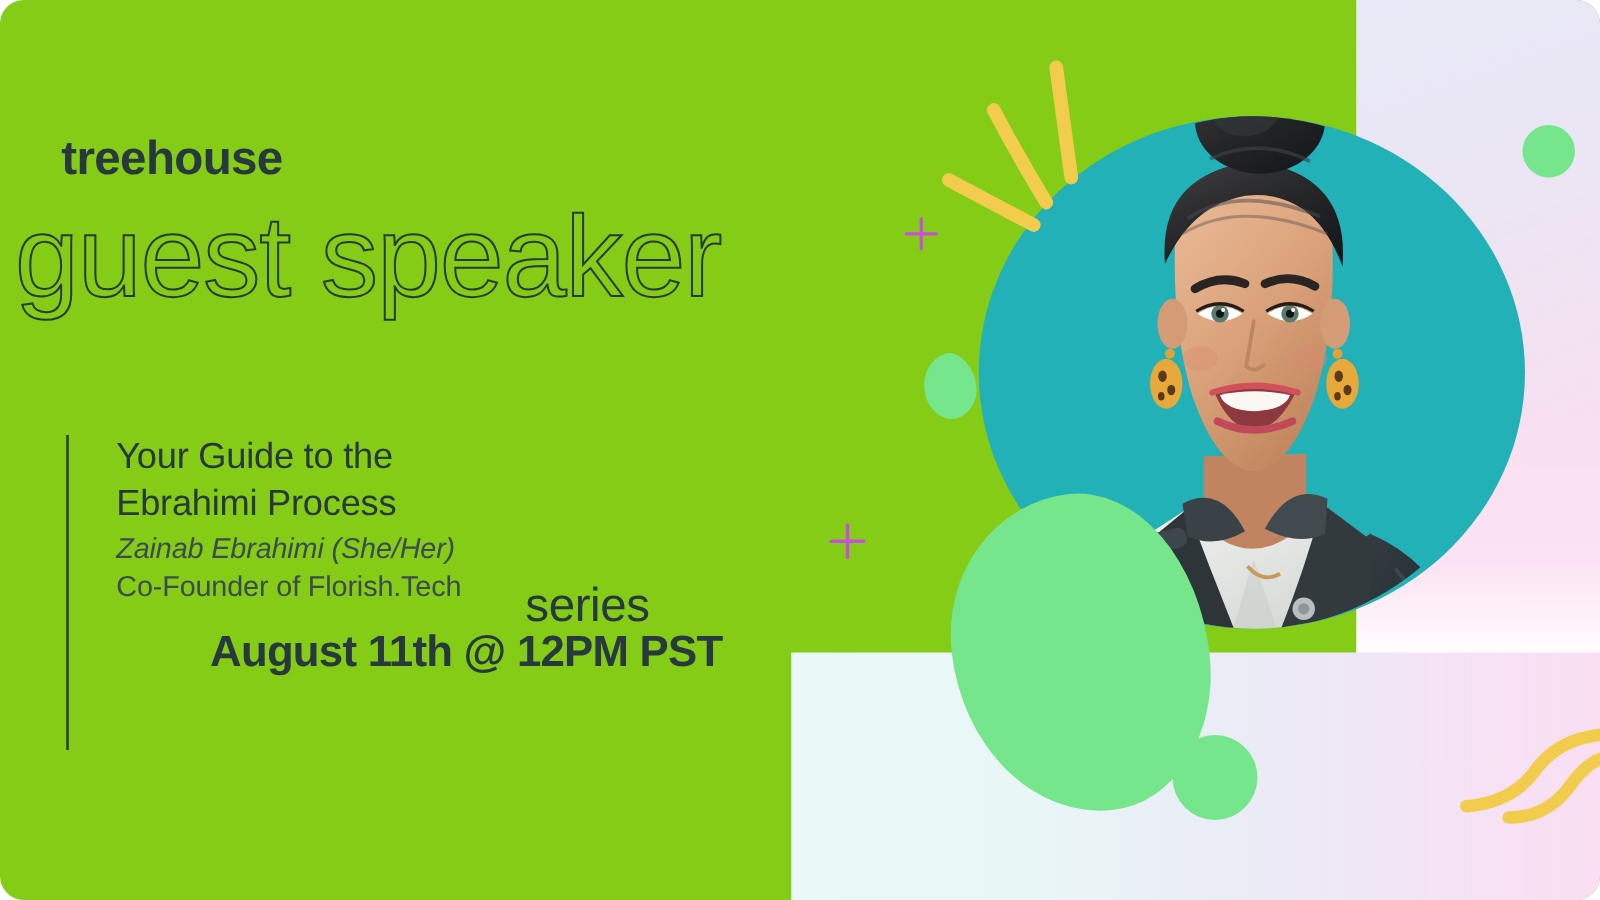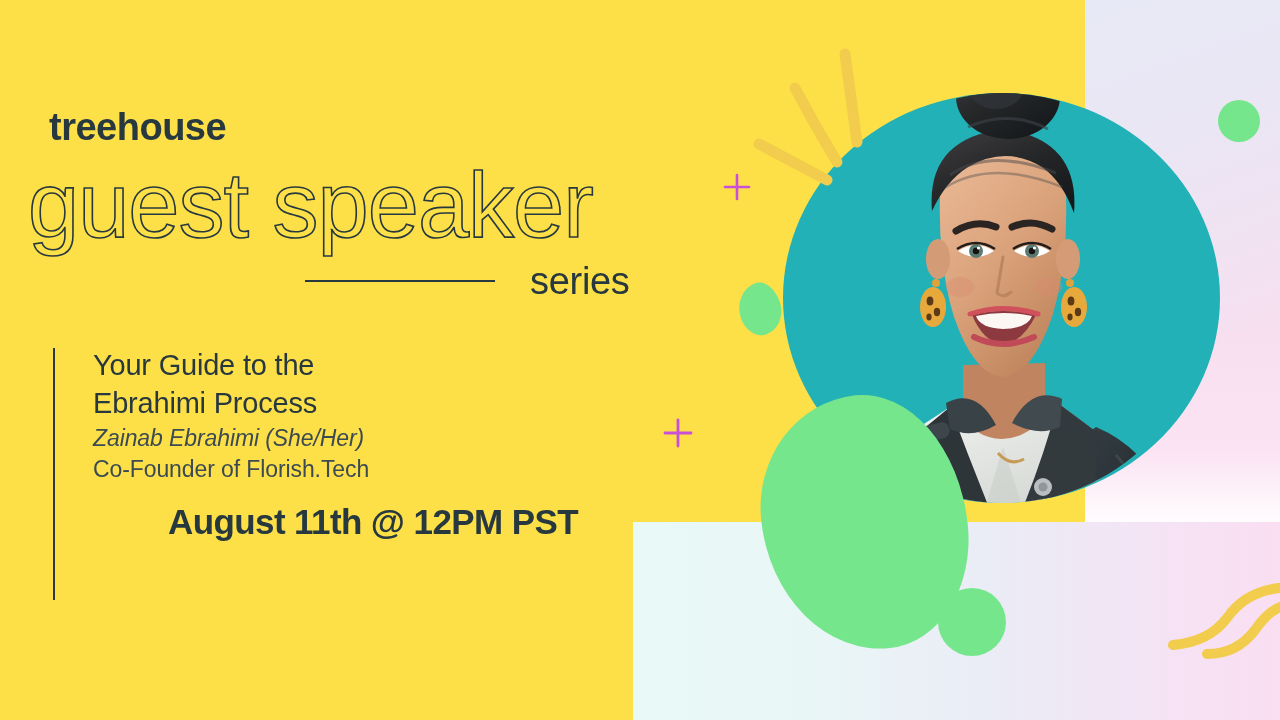--- a/index.html
+++ b/index.html
@@ -3,21 +3,21 @@
 <meta charset="utf-8">
 <title>Treehouse Guest Speaker Series</title>
 <style>
   html,body{margin:0;padding:0;}
   body{
     width:1280px;height:720px;overflow:hidden;
     background:#ffffff;
     font-family:"Liberation Sans", sans-serif;
     position:relative;
   }
-  #stage{position:absolute;inset:0;width:1280px;height:720px;overflow:hidden;background:#fde047;}
+  #stage{position:absolute;inset:0;width:1280px;height:720px;overflow:hidden;background:#84cc16;border-radius:19px;}
 
   
   .panel{position:absolute;}
   #panel-topright{
     left:1085px;top:0;width:195px;height:345px;
     background:linear-gradient(160deg,#e8e9f6 0%, #eae6f4 40%, #f7dff0 100%);
   }
   #panel-bottom{
     left:633px;top:522px;width:647px;height:198px;
     background:linear-gradient(90deg,#e8f9f6 0%, #e9f6f6 28%, #ebebf6 58%, #f6e2f4 85%, #fadef2 100%);
@@ -71,27 +71,27 @@
   
   #left-col{position:absolute;left:0;top:0;width:660px;height:720px;}
 
   #brand-wordmark{
     position:absolute;left:49px;top:108px;
     font-size:38px;font-weight:bold;letter-spacing:-0.5px;
     color:#27383f;line-height:1;
   }
 
   #display-title{
-    position:absolute;left:28px;top:155px;width:620px;height:105px;
+    position:absolute;left:12px;top:155px;width:620px;height:105px;
   }
   #display-title svg{display:block;}
 
   #series-row{
     position:absolute;left:305px;top:258px;width:330px;height:46px;
-    display:flex;align-items:center;gap:35px;
+    display:flex;align-items:center;gap:18px;flex-direction:column;
   }
   #series-rule{
     flex:0 0 190px;height:2px;background:#27383f;
   }
   #series-word{
     font-size:38px;font-weight:normal;color:#27383f;line-height:1;
     letter-spacing:-0.3px;
   }
 
   #detail-block{position:absolute;left:53px;top:348px;height:252px;}

